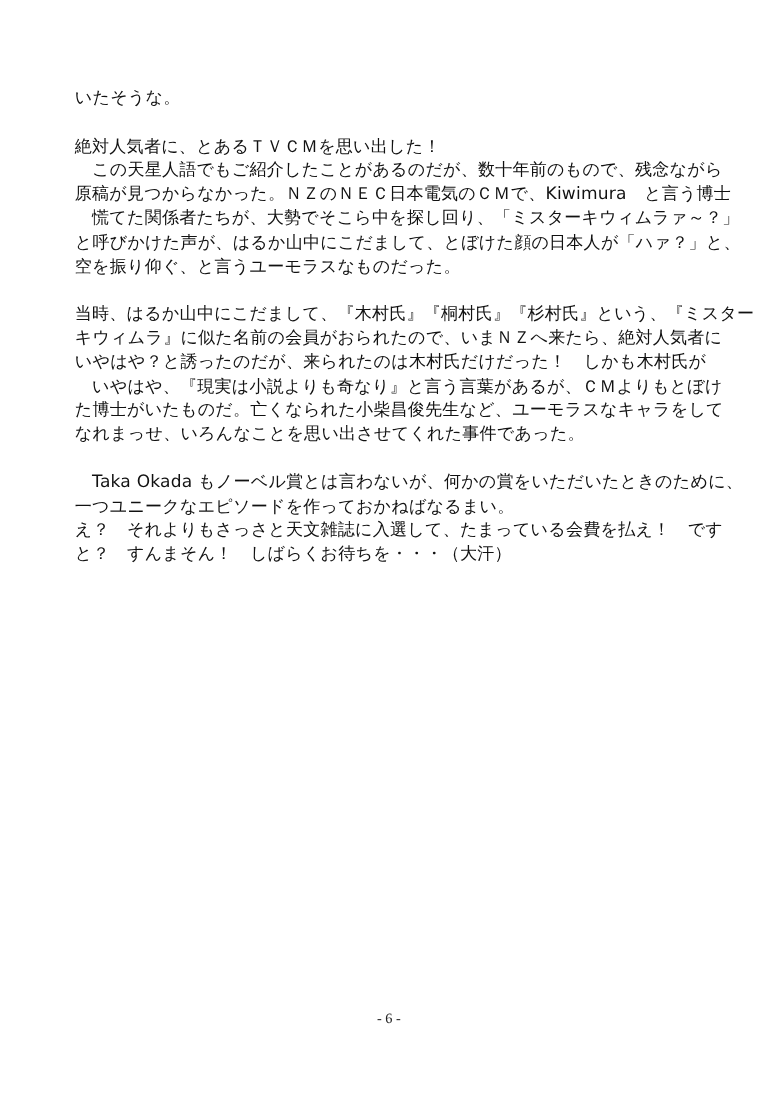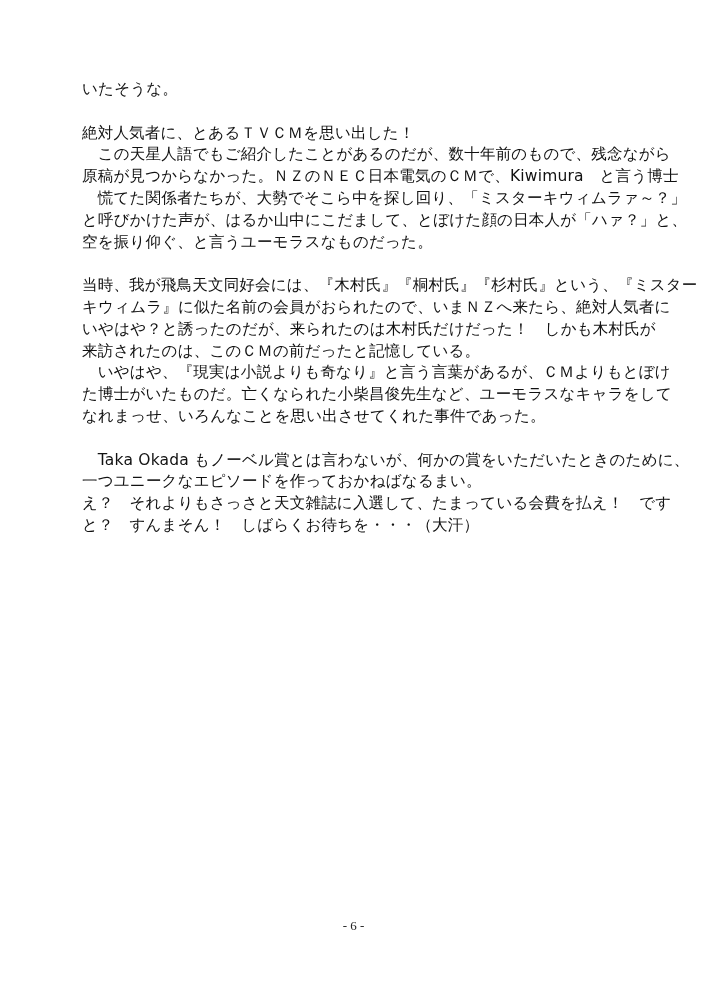--- a/index.html
+++ b/index.html
@@ -10,21 +10,21 @@
   .page {
     position: relative;
     width: 707px;
     height: 1000px;
     background: #ffffff;
     overflow: hidden;
     font-family: "DejaVu Sans", "Liberation Sans", sans-serif;
   }
   .content {
     position: absolute;
-    left: 82px;
+    left: 68px;
     top: 79px;
     width: 566px;
   }
   .line {
     height: 21.8px;
     line-height: 21.8px;
     font-size: 15.5px;
     color: #111111;
     white-space: pre;
     letter-spacing: 0.2px;
@@ -47,24 +47,23 @@
   <div class="content">
     <div class="line">いたそうな。</div>
     <div class="line"></div>
     <div class="line">絶対人気者に、とあるＴＶＣＭを思い出した！</div>
     <div class="line">　この天星人語でもご紹介したことがあるのだが、数十年前のもので、残念ながら</div>
     <div class="line">原稿が見つからなかった。ＮＺのＮＥＣ日本電気のＣＭで、Kiwimura　と言う博士</div>
     <div class="line">　慌てた関係者たちが、大勢でそこら中を探し回り、「ミスターキウィムラァ～？」</div>
     <div class="line">と呼びかけた声が、はるか山中にこだまして、とぼけた顔の日本人が「ハァ？」と、</div>
     <div class="line">空を振り仰ぐ、と言うユーモラスなものだった。</div>
     <div class="line"></div>
-    <div class="line">当時、我が飛鳥天文同好会には、『木村氏』『桐村氏』『杉村氏』という、『ミスター</div>
+    <div class="line">当時、はるか山中にこだまして、『木村氏』『桐村氏』『杉村氏』という、『ミスター</div>
     <div class="line">キウィムラ』に似た名前の会員がおられたので、いまＮＺへ来たら、絶対人気者に</div>
     <div class="line">いやはや？と誘ったのだが、来られたのは木村氏だけだった！　しかも木村氏が</div>
-    <div class="line">来訪されたのは、このＣＭの前だったと記憶している。</div>
     <div class="line">　いやはや、『現実は小説よりも奇なり』と言う言葉があるが、ＣＭよりもとぼけ</div>
     <div class="line">た博士がいたものだ。亡くなられた小柴昌俊先生など、ユーモラスなキャラをして</div>
     <div class="line">なれまっせ、いろんなことを思い出させてくれた事件であった。</div>
     <div class="line"></div>
     <div class="line">　Taka Okada もノーベル賞とは言わないが、何かの賞をいただいたときのために、</div>
     <div class="line">一つユニークなエピソードを作っておかねばなるまい。</div>
     <div class="line">え？　それよりもさっさと天文雑誌に入選して、たまっている会費を払え！　です</div>
     <div class="line">と？　すんまそん！　しばらくお待ちを・・・（大汗）</div>
   </div>
   <div class="footer">- 6 -</div>

